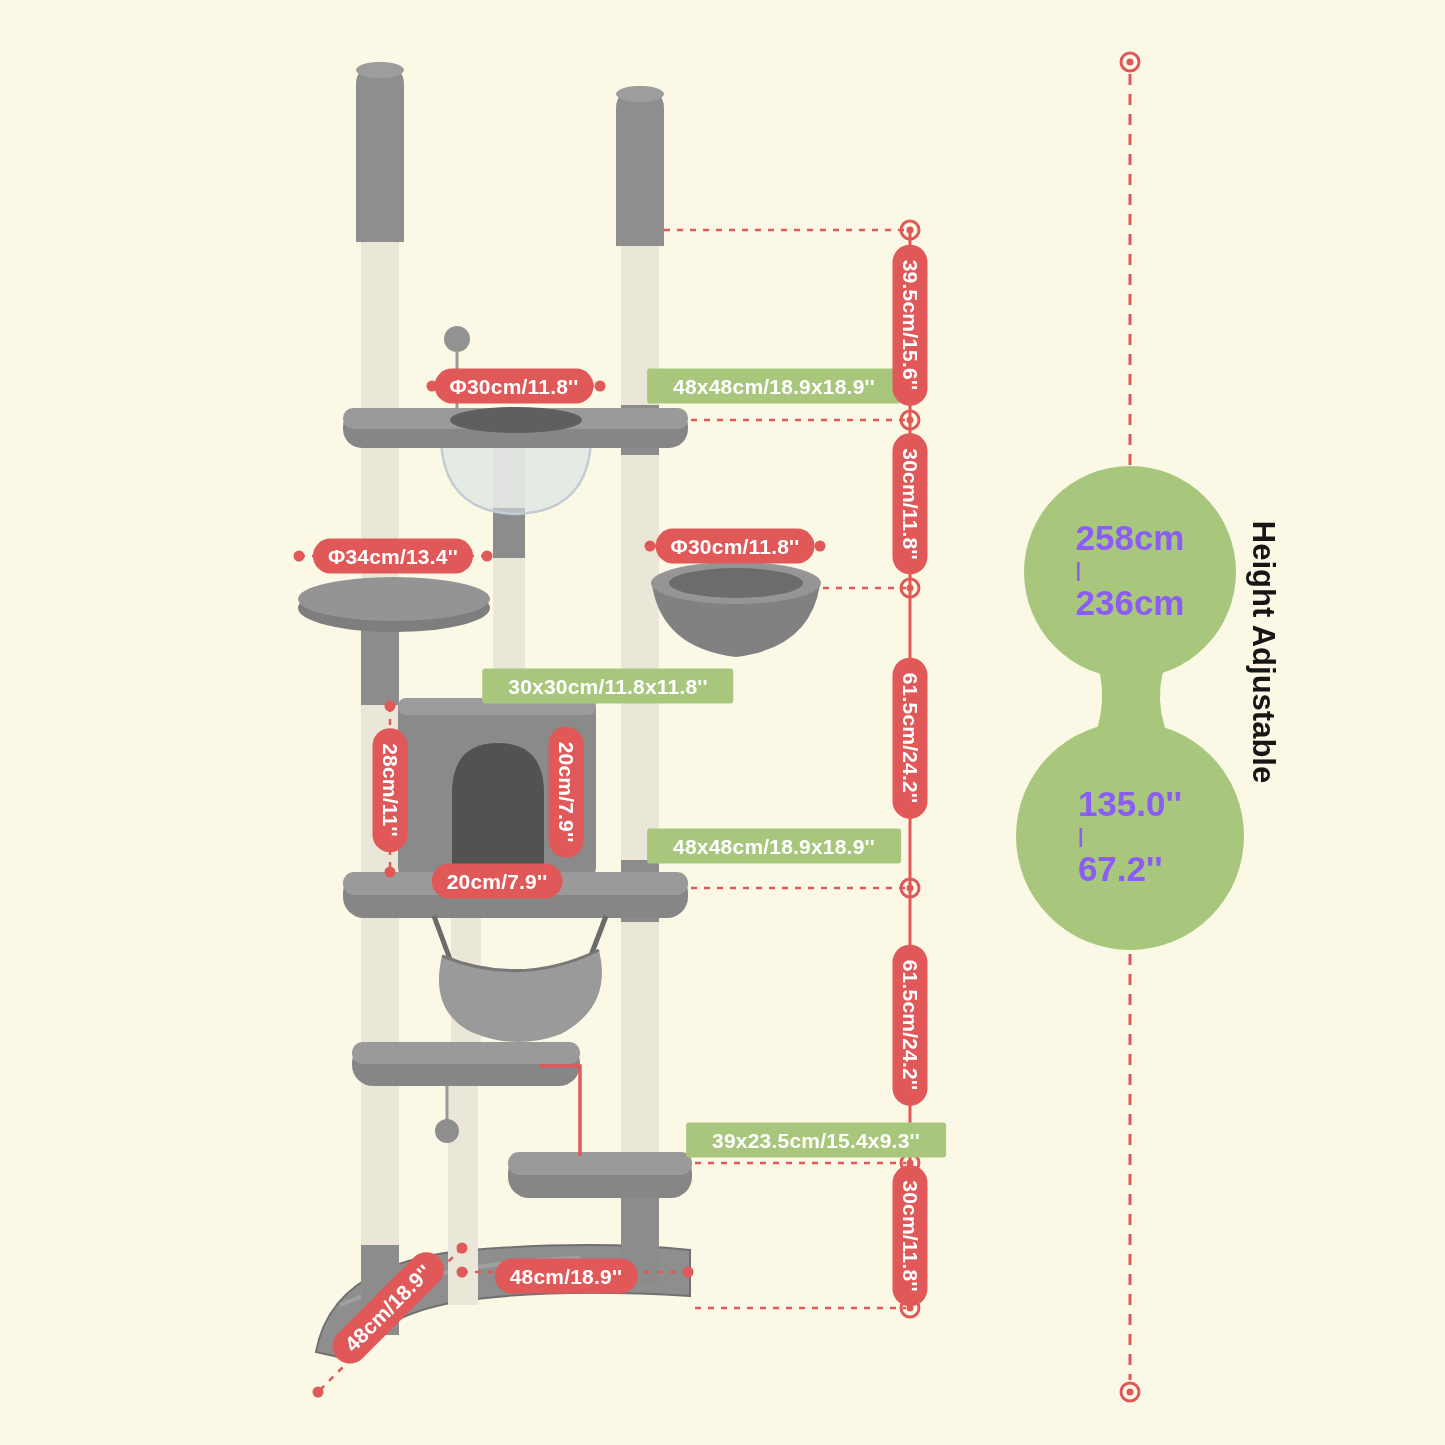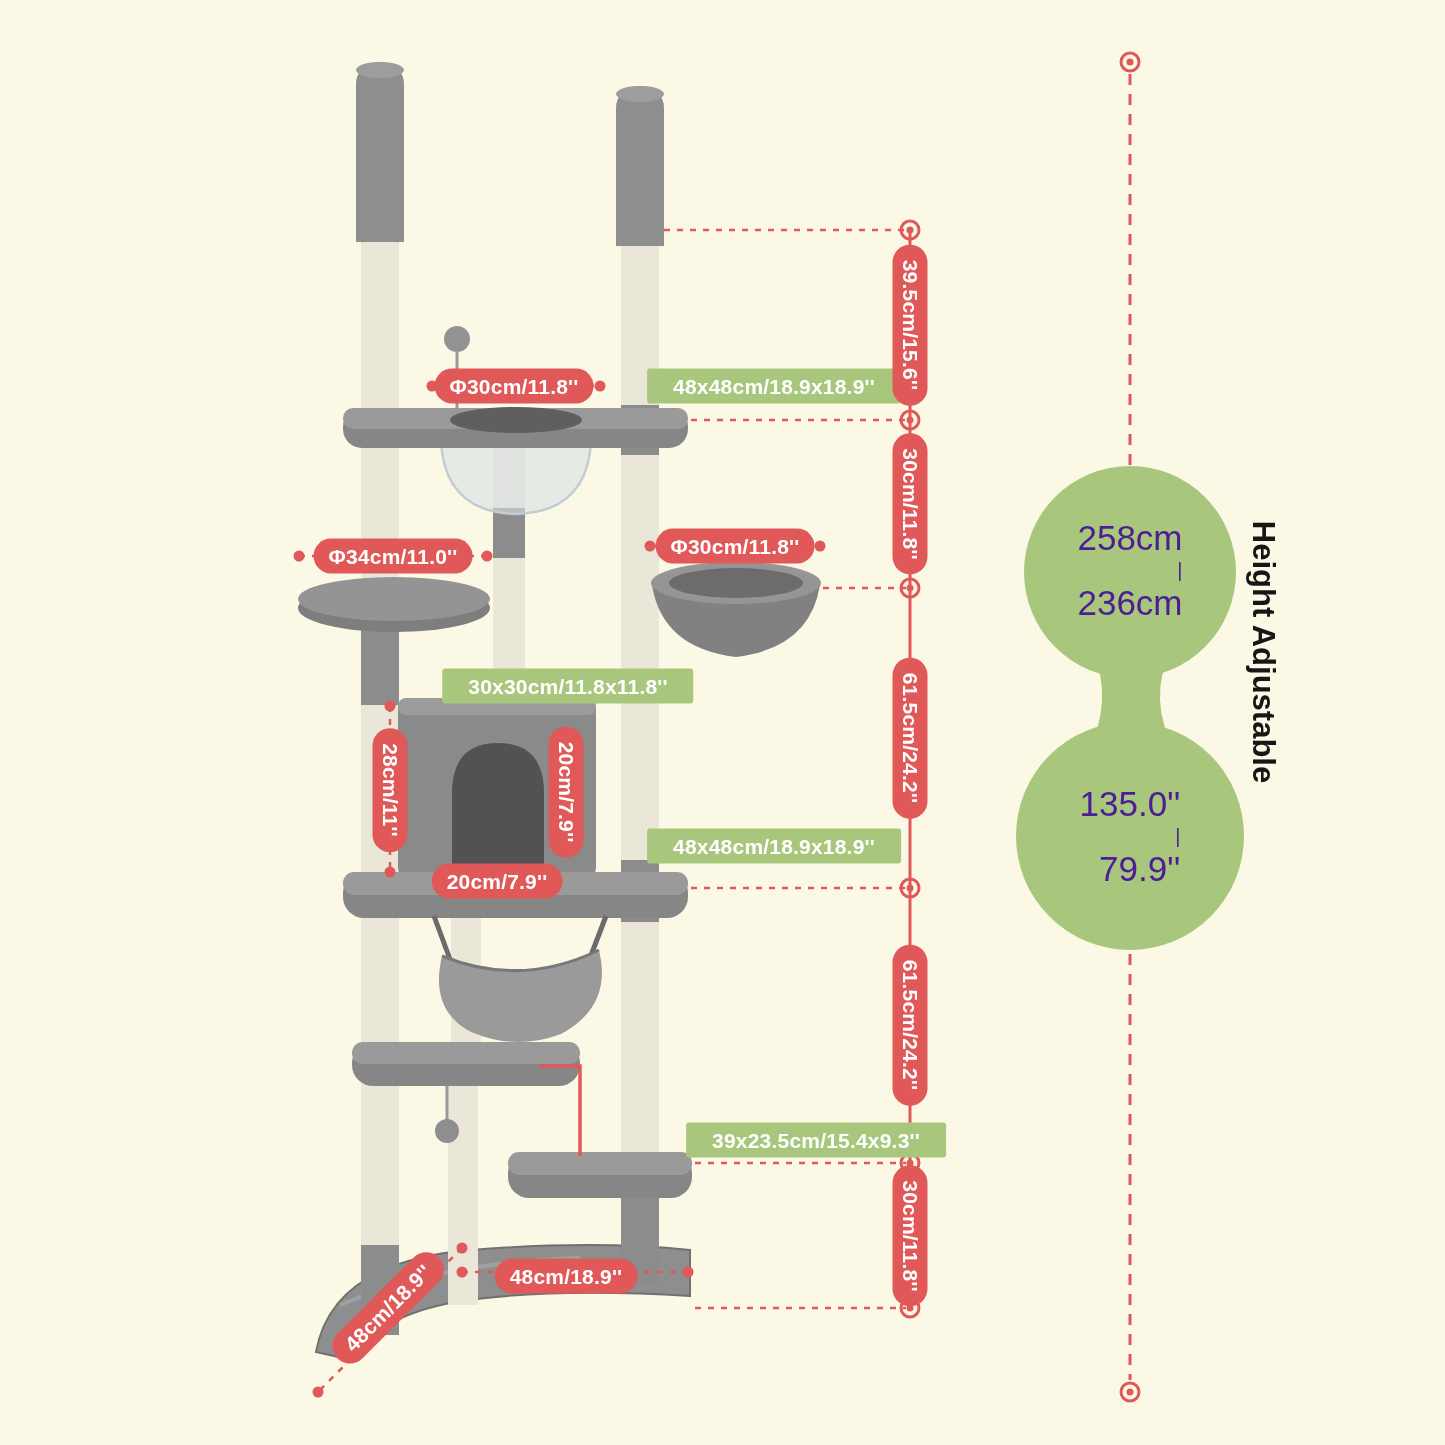--- a/index.html
+++ b/index.html
@@ -14,21 +14,21 @@
     position:absolute;transform:translate(-50%,-50%);
     color:#fff;font-weight:700;font-size:21px;line-height:1;
     white-space:nowrap;z-index:5;letter-spacing:.2px;
   }
   .pill{background:var(--red,#E05858);border-radius:999px;padding:7px 15px}
   .tag{background:var(--green,#A8C77D);border-radius:3px;padding:7px 26px}
   .rot90{transform:translate(-50%,-50%) rotate(90deg)}
   .rotm45{transform:translate(-50%,-50%) rotate(-45deg)}
   .circle-text{
     position:absolute;transform:translate(-50%,-50%);
-    text-align:right;color:#4c1d95;font-weight:400;z-index:5;
+    text-align:left;color:#8b5cf6;font-weight:700;z-index:5;
   }
   .circle-text .num{font-size:35px;line-height:1.25}
   .circle-text .sep{font-size:20px;line-height:1.05}
   .ha-label{
     position:absolute;transform:translate(-50%,-50%) rotate(90deg);
     font-size:31px;font-weight:700;color:#161616;white-space:nowrap;z-index:5;
   }
 </style>
 </head>
 <body>
@@ -193,23 +193,23 @@
 
     <g fill="#A8C77D">
       <circle cx="1130" cy="572" r="106"></circle>
       <circle cx="1130" cy="836" r="114"></circle>
       <path d="M 1092 648 Q 1114 700 1088 752 L 1176 752 Q 1146 700 1172 648 Z"></path>
     </g>
   </svg>
 
   <div class="lbl pill" style="left:514px;top:386px">Φ30cm/11.8''</div>
   <div class="lbl tag" style="left:774px;top:386px">48x48cm/18.9x18.9''</div>
-  <div class="lbl pill" style="left:393px;top:556px">Φ34cm/11.0''</div>
+  <div class="lbl pill" style="left:393px;top:556px">Φ34cm/13.4''</div>
   <div class="lbl pill" style="left:735px;top:546px">Φ30cm/11.8''</div>
-  <div class="lbl tag" style="left:568px;top:686px">30x30cm/11.8x11.8''</div>
+  <div class="lbl tag" style="left:608px;top:686px">30x30cm/11.8x11.8''</div>
   <div class="lbl pill rot90" style="left:390px;top:790px">28cm/11''</div>
   <div class="lbl pill rot90" style="left:566px;top:792px">20cm/7.9''</div>
   <div class="lbl pill" style="left:497px;top:881px">20cm/7.9''</div>
   <div class="lbl tag" style="left:774px;top:846px">48x48cm/18.9x18.9''</div>
   <div class="lbl tag" style="left:816px;top:1140px">39x23.5cm/15.4x9.3''</div>
   <div class="lbl pill" style="left:566px;top:1276px">48cm/18.9''</div>
   <div class="lbl pill rotm45" style="left:388px;top:1308px">48cm/18.9''</div>
 
   <div class="lbl pill rot90" style="left:910px;top:325px">39.5cm/15.6''</div>
   <div class="lbl pill rot90" style="left:910px;top:504px">30cm/11.8''</div>
@@ -218,17 +218,17 @@
   <div class="lbl pill rot90" style="left:910px;top:1236px">30cm/11.8''</div>
 
   <div class="circle-text" style="left:1130px;top:570px">
     <div class="num">258cm</div>
     <div class="sep">|</div>
     <div class="num">236cm</div>
   </div>
   <div class="circle-text" style="left:1130px;top:836px">
     <div class="num">135.0''</div>
     <div class="sep">|</div>
-    <div class="num">79.9''</div>
+    <div class="num">67.2''</div>
   </div>
   <div class="ha-label" style="left:1263px;top:652px">Height Adjustable</div>
 
 </div>
 
 </body></html>

